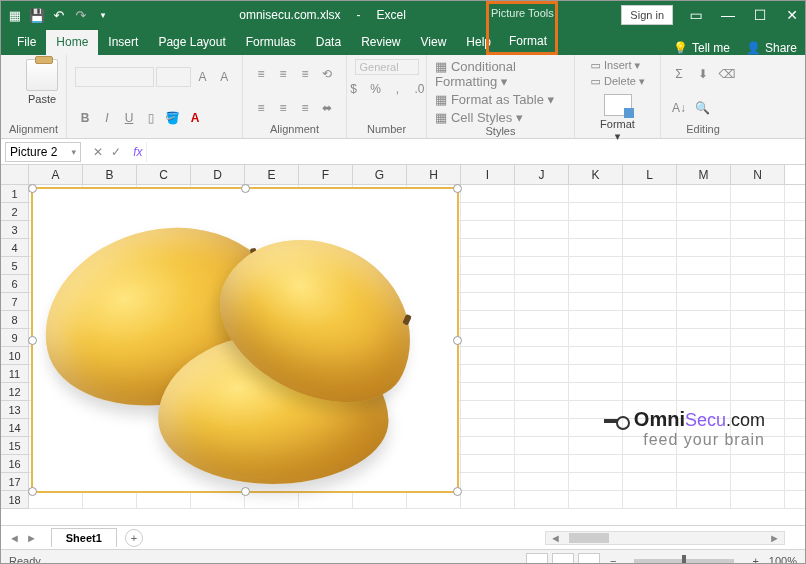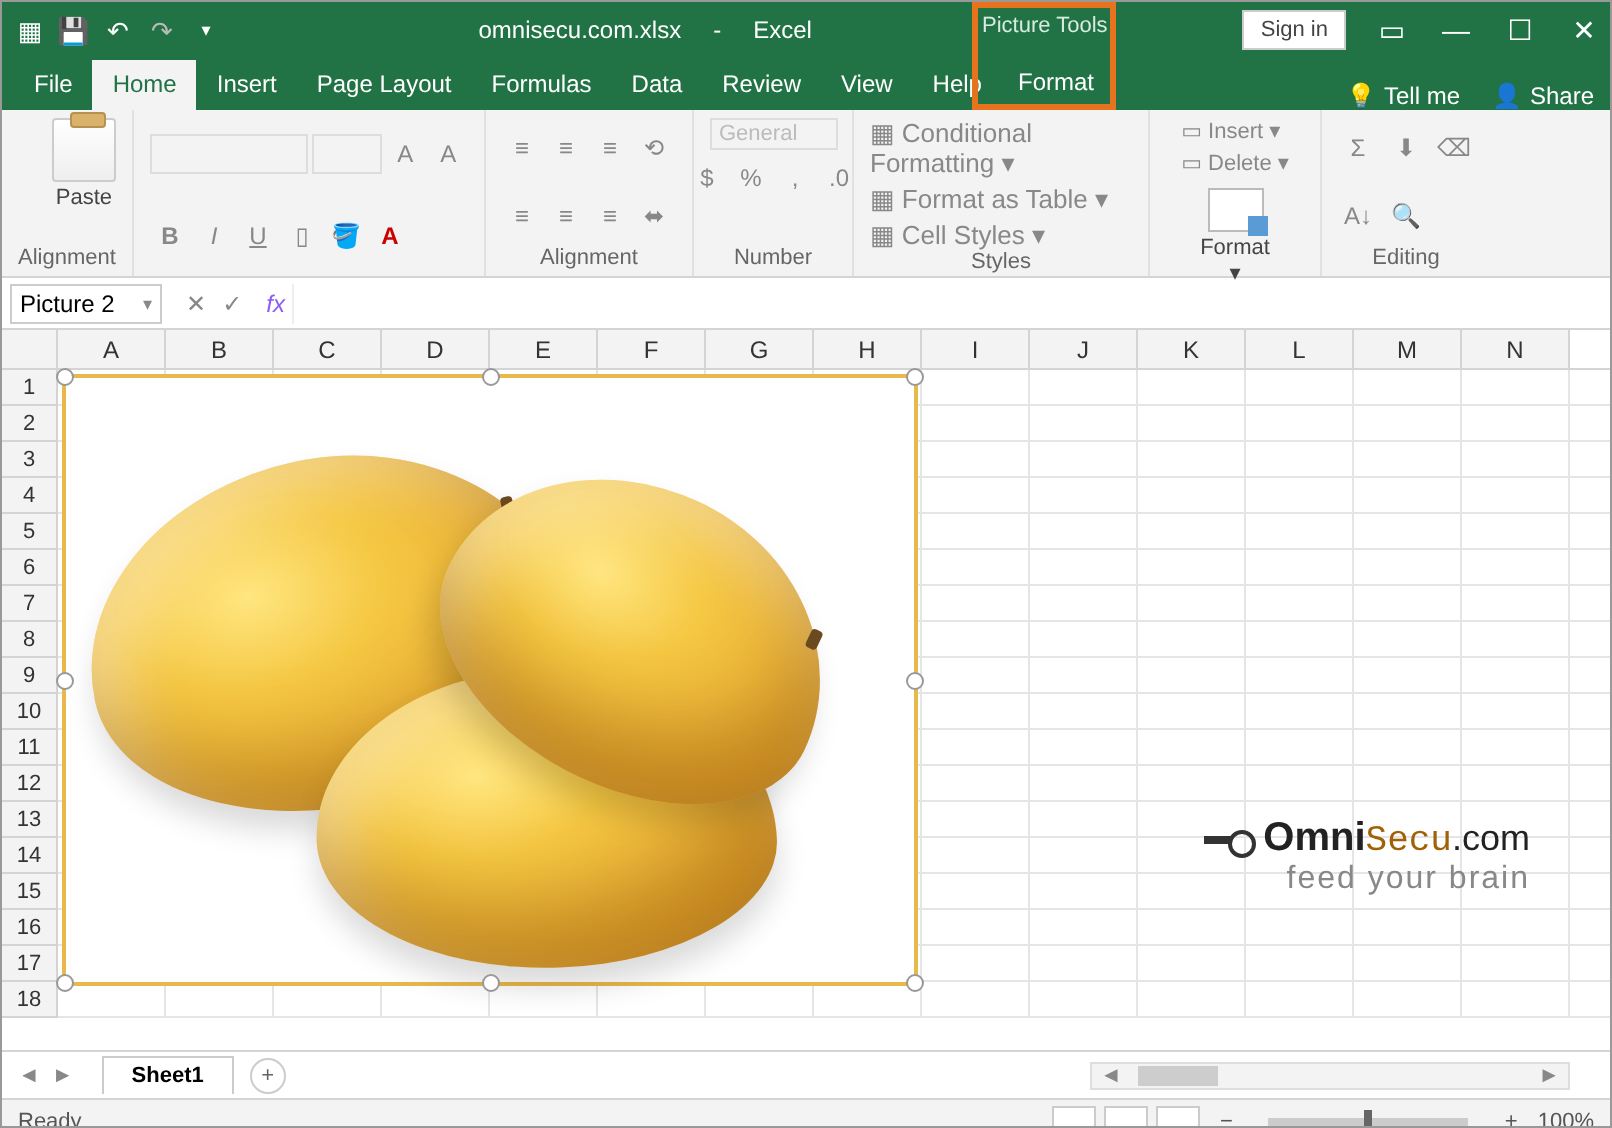--- a/index.html
+++ b/index.html
@@ -67,21 +67,21 @@
 
 
 .mango { position:absolute; border-radius:50% 50% 48% 52% / 55% 60% 40% 45%; background: radial-gradient(ellipse at 35% 35%, #ffe680 0%, #f5c742 30%, #e8a830 75%, #c4862a 100%); box-shadow: inset -20px -30px 40px rgba(120,70,0,0.35), inset 15px 15px 30px rgba(255,255,255,0.4), 0 10px 15px rgba(0,0,0,0.15); }
 .m1 { left:10px; top:40px; width:245px; height:175px; transform:rotate(-12deg); }
 .m2 { left:185px; top:55px; width:200px; height:150px; transform:rotate(25deg); z-index:2; }
 .m3 { left:125px; top:145px; width:230px; height:150px; transform:rotate(-2deg); }
 .mango::after { content:""; position:absolute; right:8%; top:22%; width:6px; height:10px; background:#6b4a1f; border-radius:2px; }
 
 .watermark { position:absolute; right:40px; bottom:60px; text-align:right; font-size:18px; color:#666; }
 .watermark b { color:#222; font-weight:700; font-size:20px; }
-.watermark .orange { color:#a16207;font-family:Liberation Mono, monospace; }
+.watermark .orange { color:#8b5cf6; }
 .watermark .tag { font-size:16px; color:#888; letter-spacing:1px; }
 .key-icon { display:inline-block; width:26px; height:14px; vertical-align:middle; margin-right:4px; position:relative; }
 .key-icon::before { content:""; position:absolute; right:0; top:2px; width:10px; height:10px; border:2px solid #333; border-radius:50%; }
 .key-icon::after { content:""; position:absolute; left:0; top:5px; width:14px; height:4px; background:#333; }
 
 
 .sheet-bar { height:24px; border-top:1px solid #d4d4d4; display:flex; align-items:center; background:#fff; font-size:11px; position:relative; }
 .sheet-nav { display:flex; gap:6px; padding:0 8px; color:#888; }
 .sheet-tab { border:1px solid #ccc; border-bottom:none; padding:3px 14px; background:#fff; margin-left:6px; font-weight:bold; }
 .addsheet { width:18px; height:18px; border:1px solid #ccc; border-radius:50%; margin-left:8px; text-align:center; line-height:16px; color:#666; }

